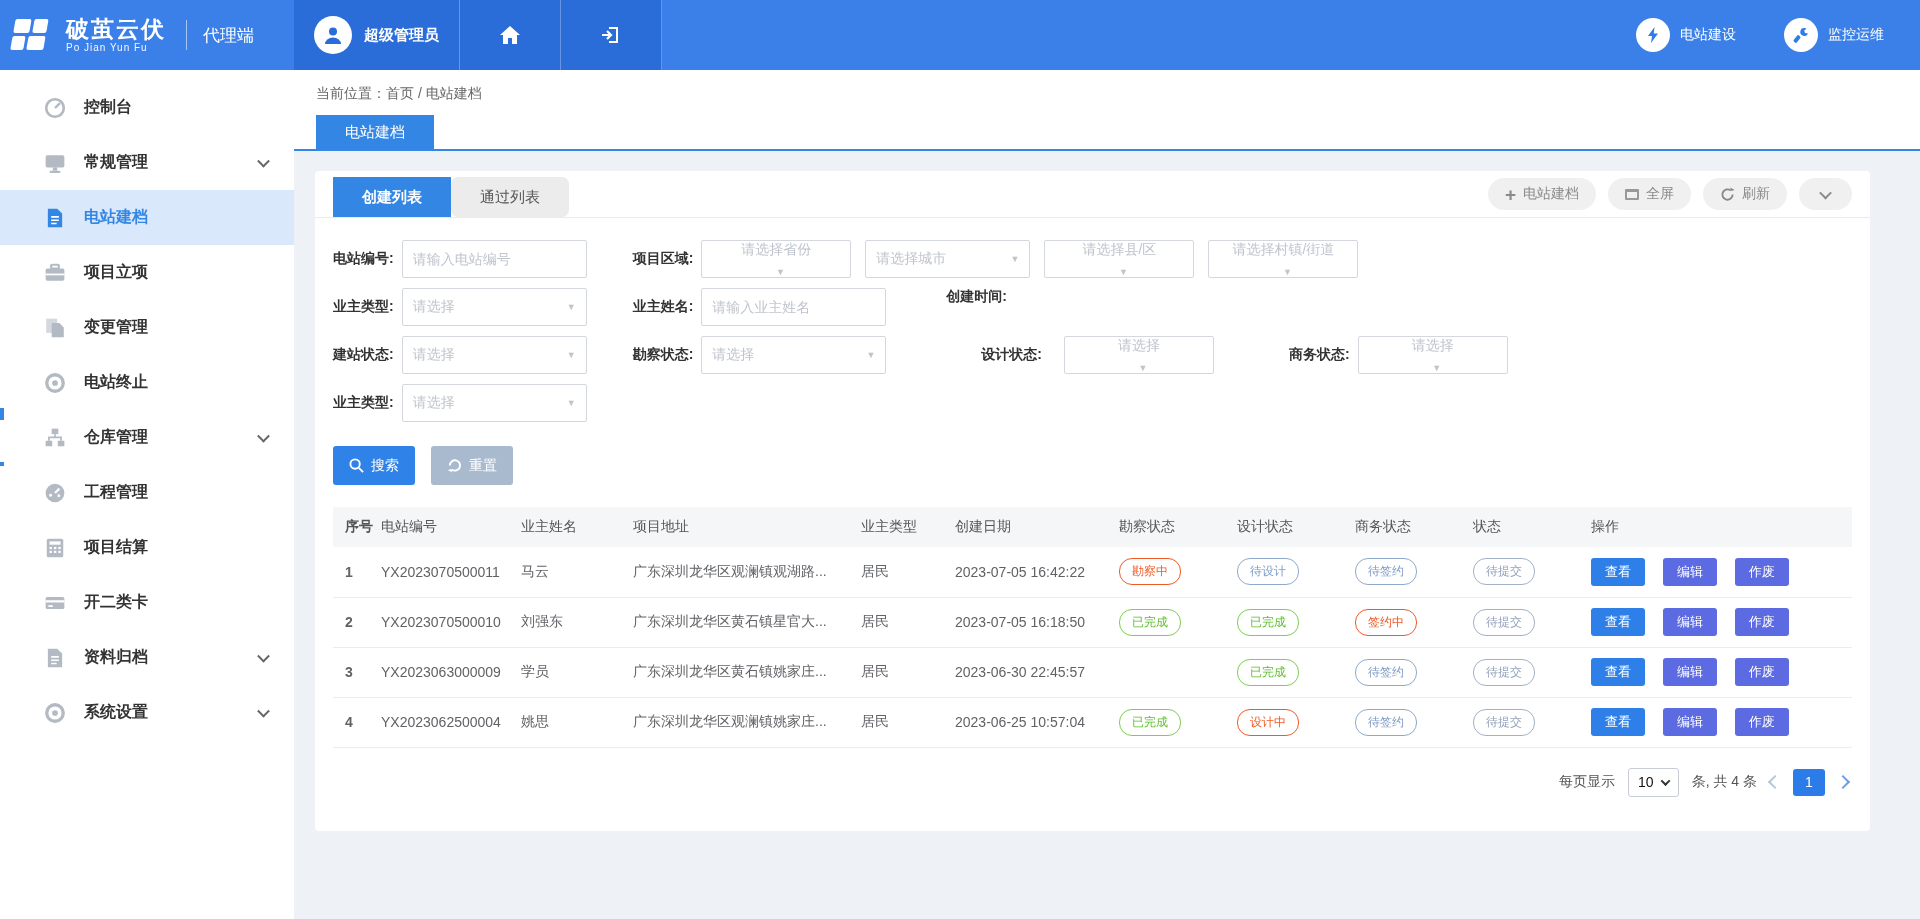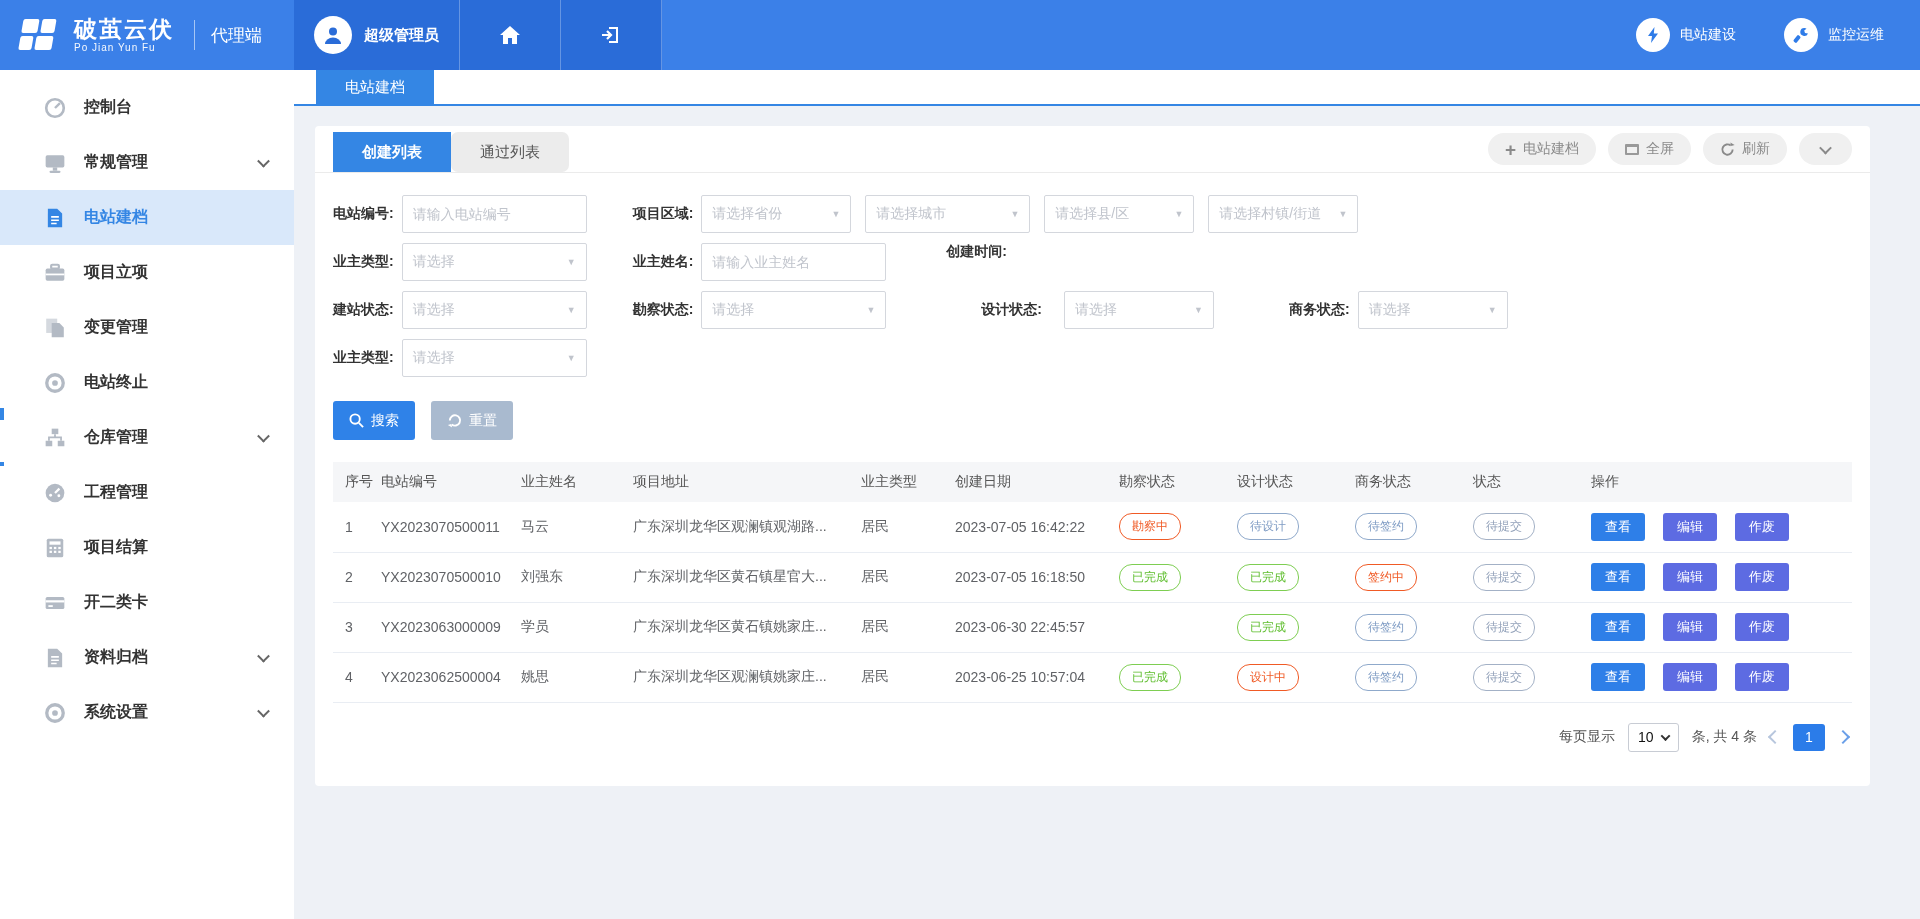--- a/index.html
+++ b/index.html
@@ -1,21 +1,21 @@
 <!DOCTYPE html>
 <html><head>
 <meta charset="utf-8">
 <style>
   * { margin:0; padding:0; box-sizing:border-box; }
   html,body { width:1920px; height:919px; overflow:hidden; }
   body { font-family:"Liberation Sans","DejaVu Sans",sans-serif; font-size:14px; color:#333; background:#eef1f6; }
 
   
   .topbar { height:70px; background:#3b80e8; display:flex; align-items:stretch; color:#fff; }
-  .brand { width:294px; display:flex; align-items:center; padding-left:16px; gap:12px; }
+  .brand { width:294px; display:flex; align-items:center; padding-left:8px; gap:12px; }
   .brand-logo { width:46px; height:36px; flex:none; }
   .brand-text { line-height:1.1; }
   .brand-title { font-size:23px; font-weight:700; letter-spacing:2px; }
   .brand-sub { font-size:10px; letter-spacing:1px; opacity:.95; }
   .brand-divider { width:1px; height:30px; background:rgba(255,255,255,.55); margin:0 4px 0 8px; }
   .brand-portal { font-size:17px; }
   .topbar-mid { display:flex; }
   .seg { background:#2a6cd8; border-right:1px solid rgba(255,255,255,.28); display:flex; align-items:center; justify-content:center; cursor:pointer; }
   .seg-user { width:166px; gap:12px; }
   .seg-home { width:101px; }
@@ -60,37 +60,37 @@
 
   
   .filters { padding:22px 18px 0 18px; }
   .frow { display:flex; align-items:flex-start; margin-bottom:10px; }
   .fgroup { display:flex; align-items:center; }
   .flabel { font-weight:700; color:#333; margin-right:8px; white-space:nowrap; }
   .fctrl { height:38px; border:1px solid #d4d7dd; border-radius:2px; background:#fff; display:flex; align-items:center; justify-content:space-between; padding:0 10px; color:#c0c4cc; cursor:pointer; }
   input.fctrl { cursor:text; justify-content:flex-start; color:#333; font-size:14px; font-family:inherit; outline:none; }
   input.fctrl::placeholder { color:#c0c4cc; }
   .caret { font-size:9px; color:#c0c4cc; margin-left:8px; }
-  .w185 { width:185px; } .w150 { width:150px; } .w165 { width:165px; } .w280 { width:282px; }
+  .w185 { width:185px; } .w150 { width:150px;flex-direction:column; } .w165 { width:165px; } .w280 { width:282px; }
   .gap46 { margin-left:46px; } .gap14 { margin-left:14px; } .gap60 { margin-left:60px; } .gap95 { margin-left:95px;gap:14px; } .gap75 { margin-left:75px; }
   .date-wrap { position:relative; }
   .date-wrap .cal-icon { position:absolute; right:9px; top:9px; }
 
   .btn-row { display:flex; gap:16px; padding:14px 18px 18px 18px; }
   .btn { height:39px; border:none; border-radius:3px; color:#fff; font-size:14px; display:flex; align-items:center; gap:7px; padding:12px 16px; cursor:pointer; font-family:inherit; }
   .btn-search { background:#2f82e8; }
   .btn-reset { background:#a9bacf; }
 
   
   table { width:calc(100% - 36px); margin:4px 18px 0 18px; border-collapse:collapse; table-layout:fixed; }
   thead tr { background:#f5f6f8; height:40px; }
   th { text-align:left; font-weight:400; color:#555; font-size:14px; padding-left:4px; }
   tbody tr { height:50px; border-bottom:1px solid #e9edf3; }
   td { color:#606266; font-size:14px; padding-left:4px; white-space:nowrap; overflow:hidden; text-overflow:ellipsis; }
-  .col-no { width:44px; padding-left:12px; } th.col-no,td.col-no{ padding-left:12px; }
+  .col-no { width:44px; padding-left:12px; } th.col-no,td.col-no{ padding-left:12px;font-weight:bold; }
   .col-code { width:140px; } .col-owner { width:112px; } .col-addr { width:228px; }
   .col-type { width:94px; } .col-date { width:164px; } .col-st { width:118px; } .col-op { width:auto; }
   .badge { display:inline-block; min-width:62px; text-align:center; padding:4px 10px; border-radius:13px; border:1px solid; font-size:12px; background:#fff; }
   .badge.orange { color:#f05a25; border-color:#f05a25; }
   .badge.green { color:#5fbe2f; border-color:#7ece52; }
   .badge.blue { color:#7f9cc4; border-color:#8fa9cb; }
   .badge.gray { color:#93a2ba; border-color:#a3b1c6; }
   .badge.none { visibility:hidden; }
   .abtn { height:28px; padding:0 14px; border:none; border-radius:3px; color:#fff; font-size:13px; margin-right:14px; cursor:pointer; font-family:inherit; }
   .abtn.view { background:#2e7fe8; }
@@ -299,20 +299,21 @@
         </span>
       <span>系统设置</span>
       <span class="s-chev"></span>
     </div>
     <span class="scroll-mark m1"></span>
     <span class="scroll-mark m2"></span>
   </aside>
 
   <main class="main">
     <div class="crumb-strip">
+      <div class="breadcrumb">当前位置：首页 / 电站建档</div>
       <div class="page-tab">电站建档</div>
       <div class="tab-underline"></div>
     </div>
 
     <div class="content">
       <div class="card">
         <div class="card-head">
           <div class="ctabs">
             <div class="ctab active">创建列表</div>
             <div class="ctab inactive">通过列表</div>

